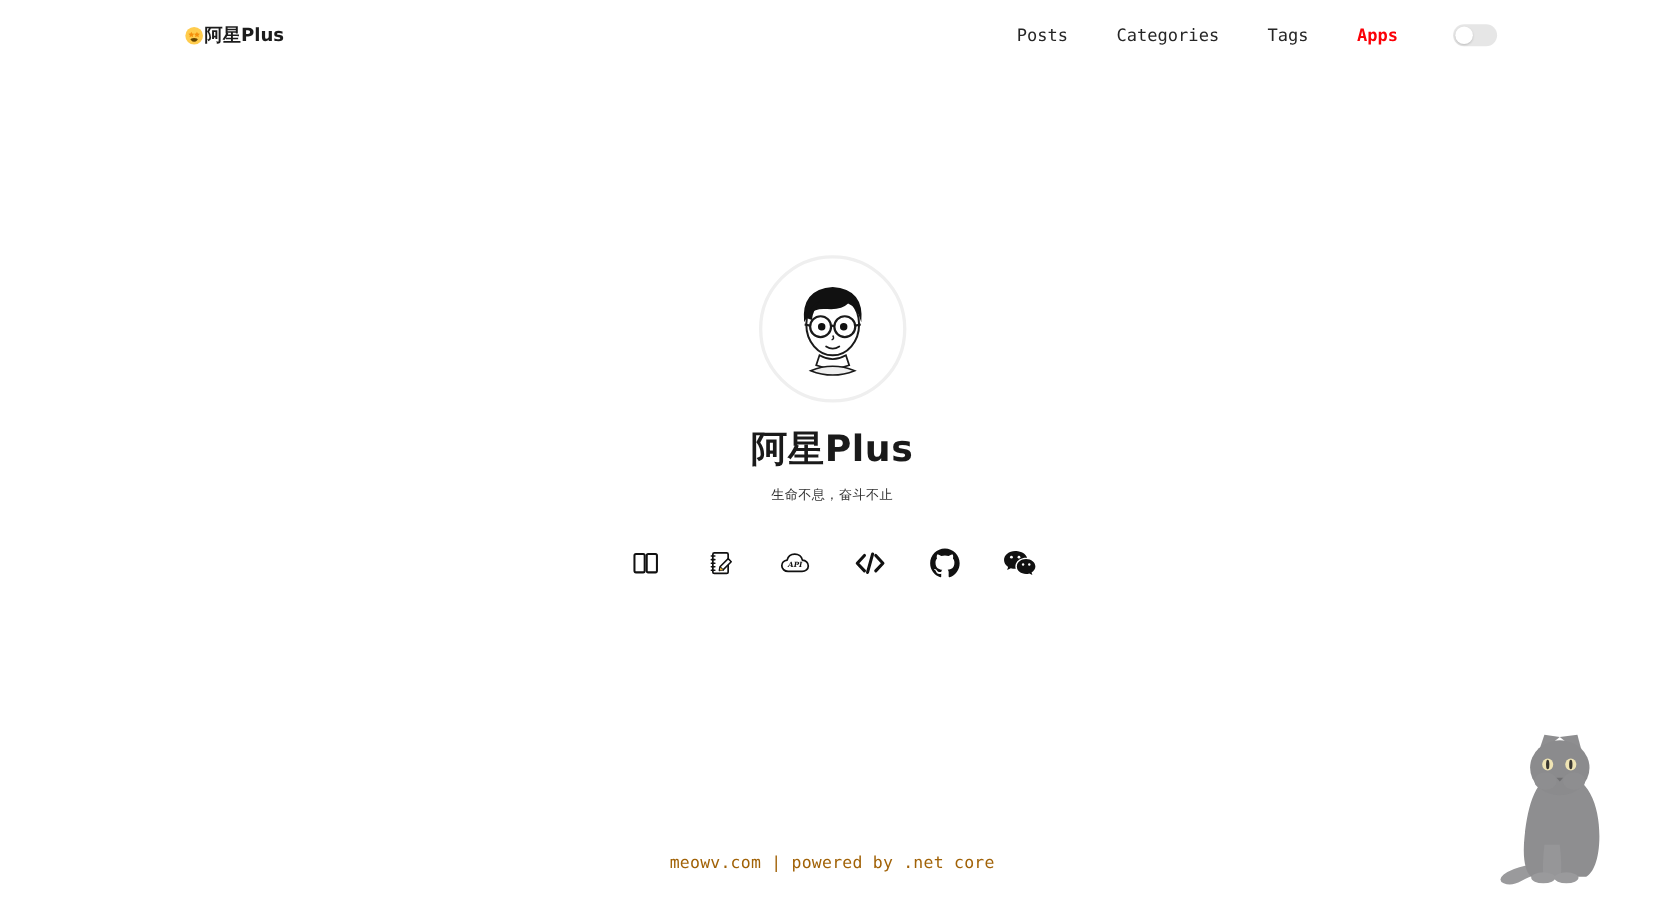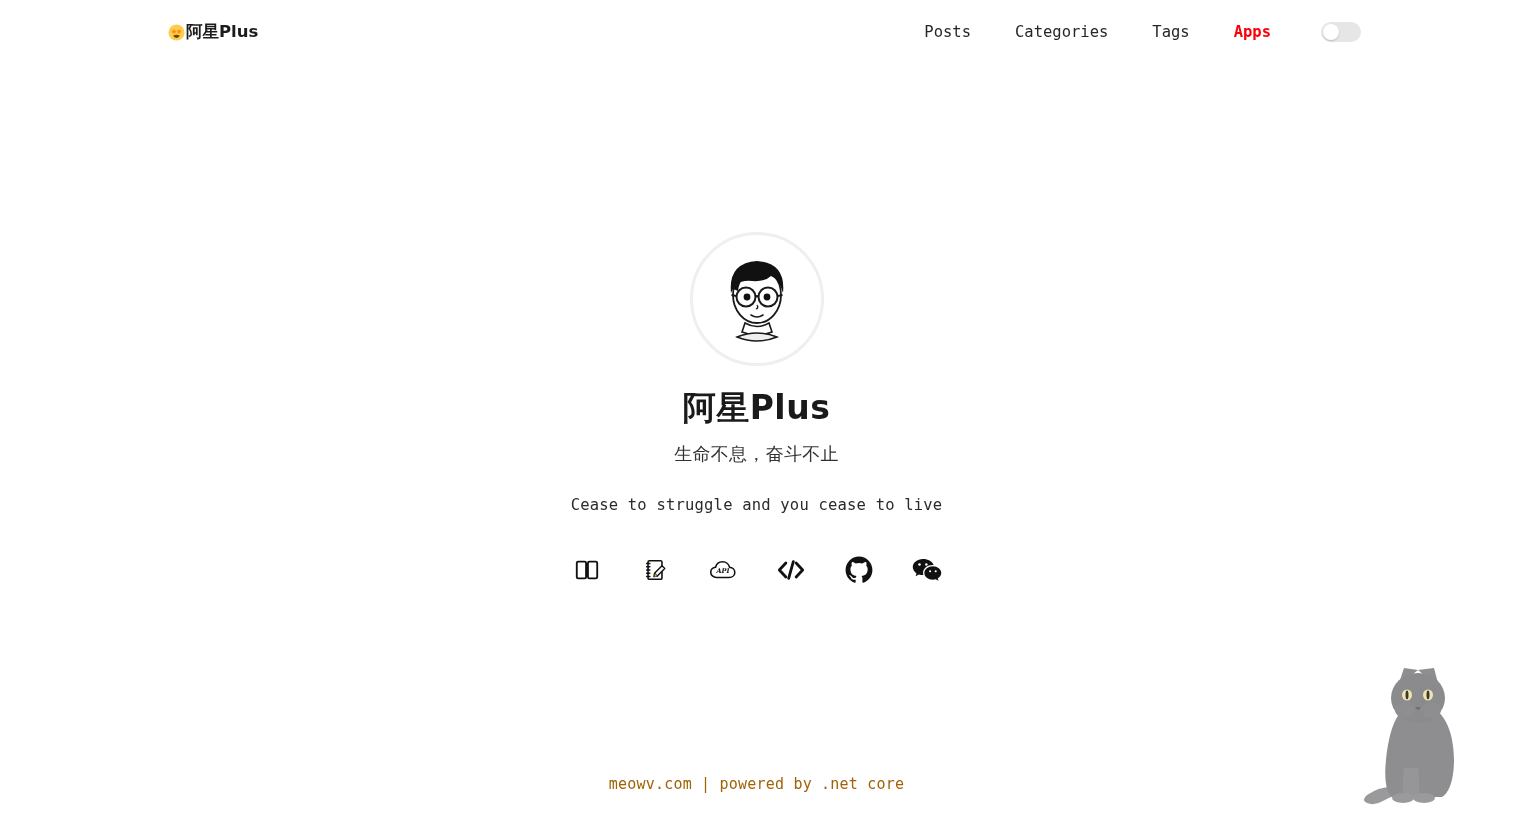--- a/index.html
+++ b/index.html
@@ -122,21 +122,21 @@
     font-family: "DejaVu Sans", "Liberation Sans", sans-serif;
     font-size: 33px;
     font-weight: 600;
     color: #1a1a1a;
     letter-spacing: .5px;
     line-height: 1.2;
   }
   .tagline-cn {
     margin-top: 14px;
     font-family: "DejaVu Sans", "Liberation Sans", sans-serif;
-    font-size: 18px;
+    font-size: 12px;
     color: #333333;
     letter-spacing: .3px;
   }
   .tagline-en {
     margin-top: 12px;
     font-family: "DejaVu Sans Mono", "Liberation Mono", monospace;
     font-size: 15.5px;
     color: #2b2b2b;
     letter-spacing: .2px;
   }
@@ -237,21 +237,20 @@
       <circle cx="50" cy="58" r="3.4" fill="#111"></circle>
       <circle cx="70" cy="58" r="3.4" fill="#111"></circle>
 
       <path d="M60 66 q2 3 -1 4" fill="none" stroke="#1a1a1a" stroke-width="1.3"></path>
       <path d="M54 76 q6 4 12 0" fill="none" stroke="#1a1a1a" stroke-width="1.6" stroke-linecap="round"></path>
     </svg>
   </div>
 
   <h1 class="site-title">阿星Plus</h1>
   <p class="tagline-cn">生命不息，奋斗不止</p>
-  <p class="tagline-en">Cease to struggle and you cease to live</p>
 
   <div class="social-row">
 
     <a class="social-link" href="#">
       <svg width="26" height="26" viewBox="0 0 28 28" aria-hidden="true">
         <rect x="3" y="5" width="10" height="18" rx="1.5" fill="none" stroke="#111" stroke-width="2"></rect>
         <rect x="15" y="5" width="10" height="18" rx="1.5" fill="none" stroke="#111" stroke-width="2"></rect>
       </svg>
     </a>
 

